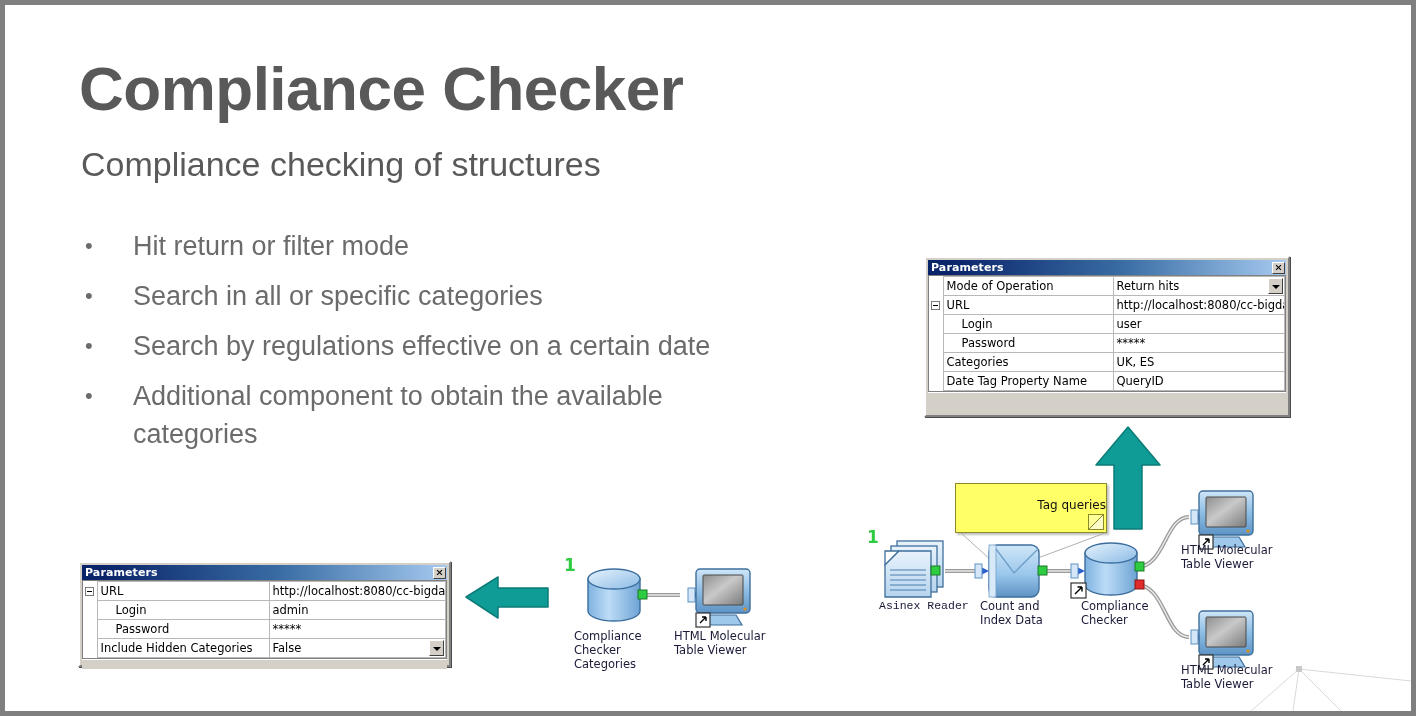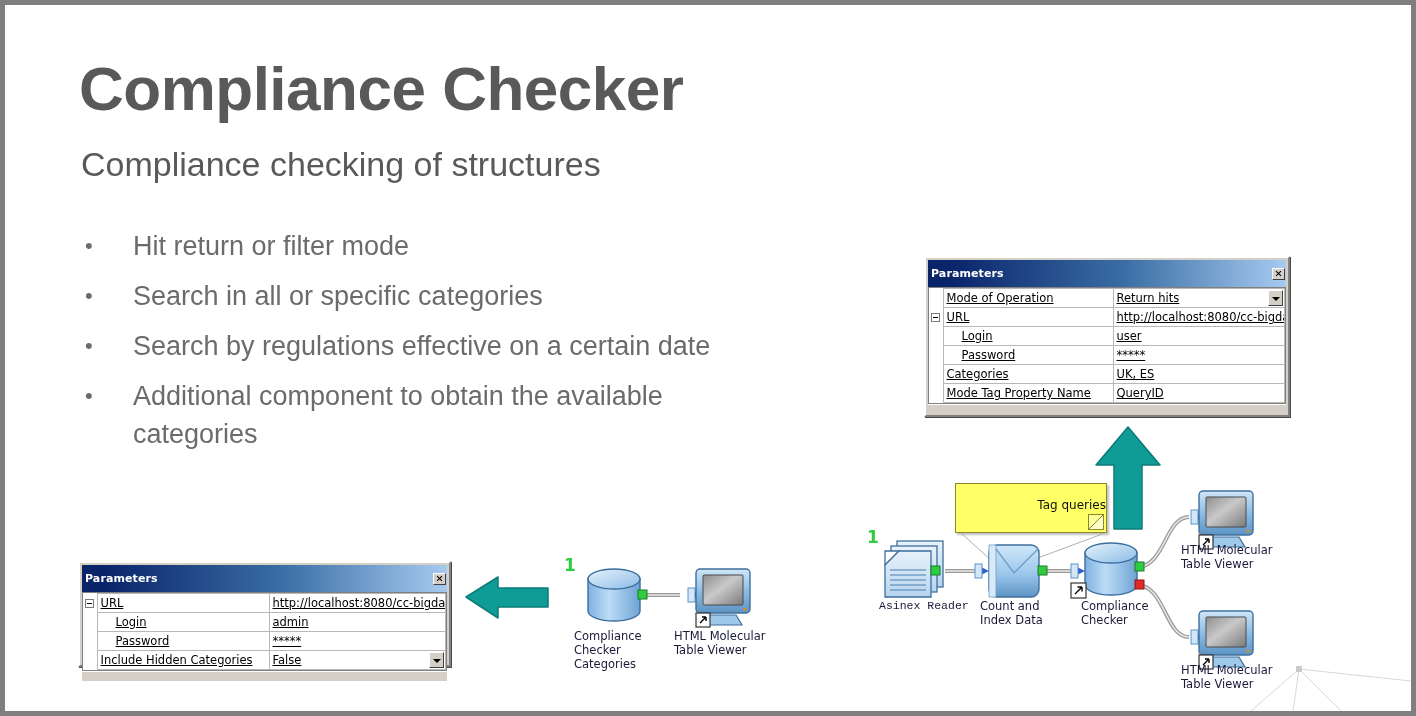--- a/index.html
+++ b/index.html
@@ -82,24 +82,23 @@
     border-color: #ffffff #808080 #808080 #ffffff;
     box-shadow: 1px 1px 0 #4a4a4a;
     padding: 2px;
     box-sizing: border-box;
     font-family: "DejaVu Sans", "Liberation Sans", sans-serif;
   }
   .dialog-inner {
     border: 1px solid #808080;
     background: #ffffff;
     box-sizing: border-box;
-    text-decoration: underline;
   }
   .titlebar {
-    height: 27px;
+    height: 15px;
     background: linear-gradient(to right, #0a246a 0%, #0a246a 6%, #3a6ea5 55%, #a6caf0 100%);
     display: flex;
     align-items: center;
     justify-content: space-between;
     padding: 0 1px 0 3px;
     box-sizing: border-box;
   }
   .titlebar .tb-text {
     color: #ffffff;
     font-size: 11px;
@@ -332,21 +331,21 @@
             <td class="indent1">Password</td>
             <td>*****</td>
           </tr>
           <tr>
             <td class="gutter"></td>
             <td>Categories</td>
             <td>UK, ES</td>
           </tr>
           <tr>
             <td class="gutter"></td>
-            <td>Mode Tag Property Name</td>
+            <td>Date Tag Property Name</td>
             <td>QueryID</td>
           </tr>
         </tbody>
       </table>
     </div>
     <div class="dlg-footer"></div>
   </div>
 
   <div class="dialog" id="dlg-bottom">
     <div class="titlebar">

